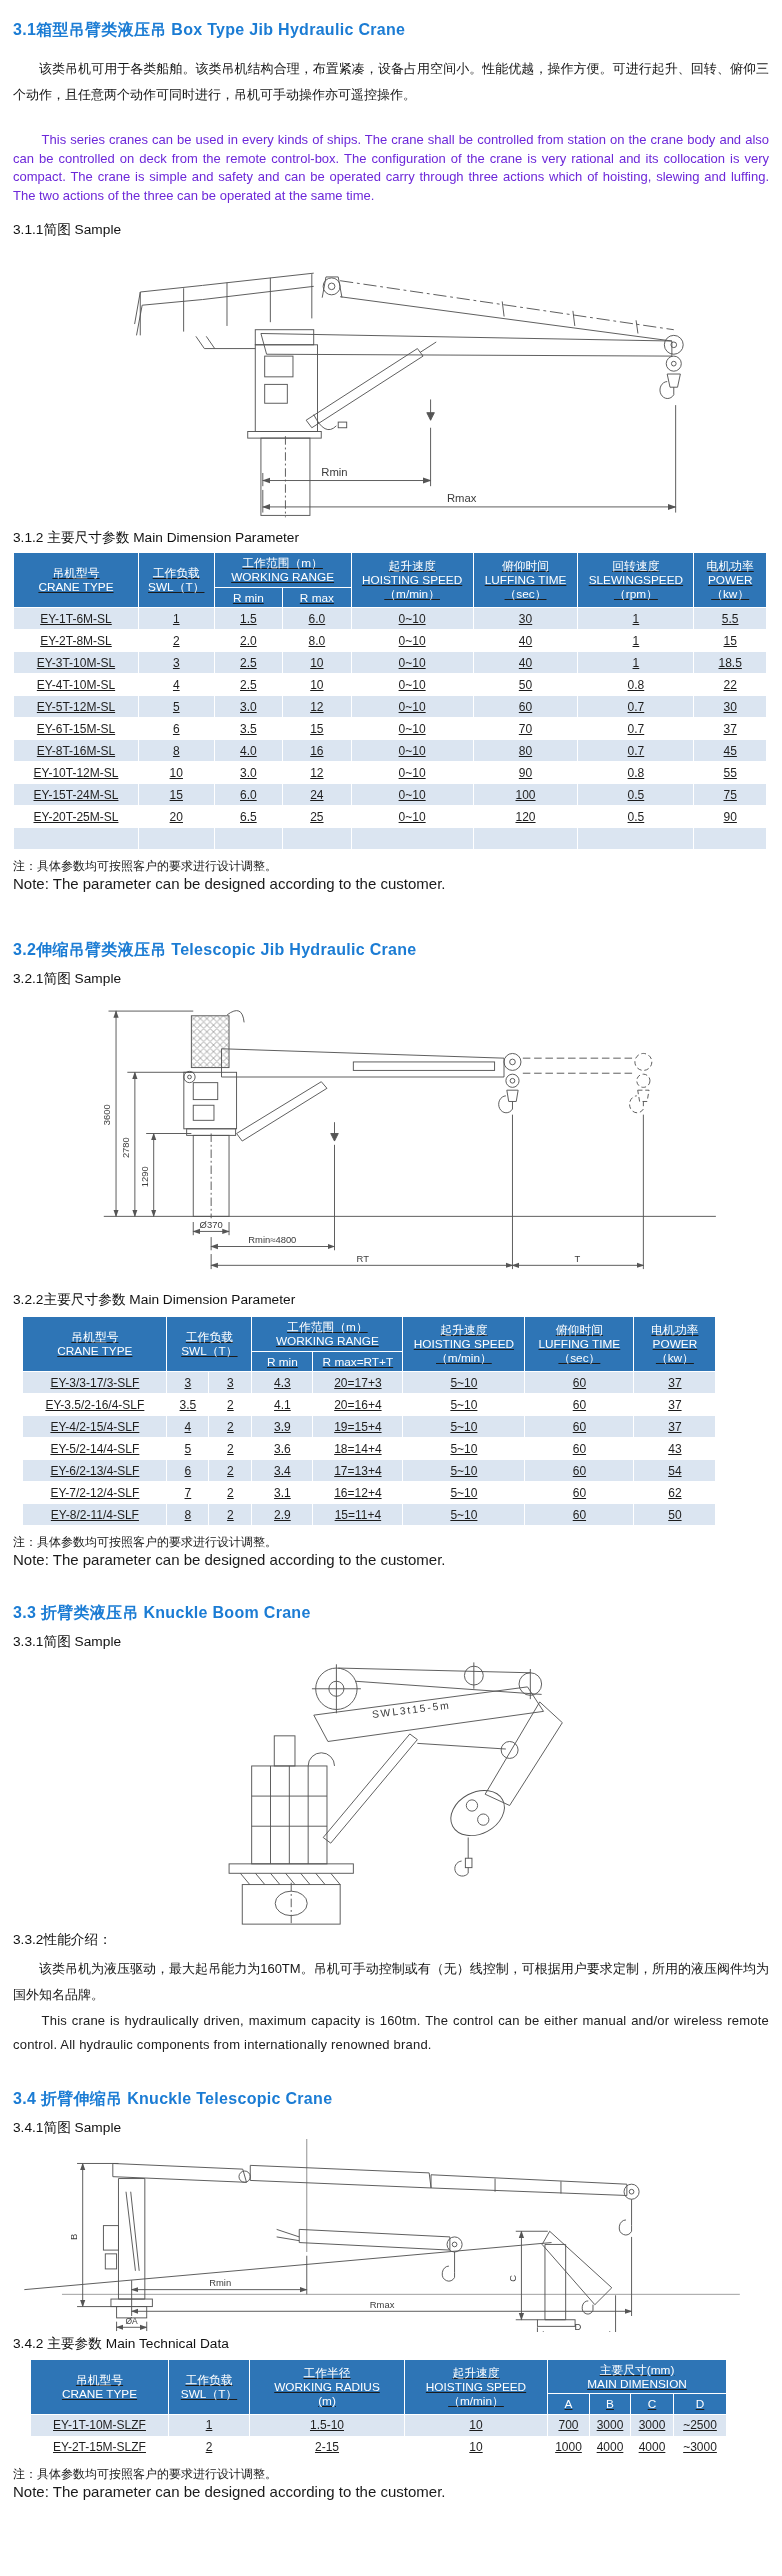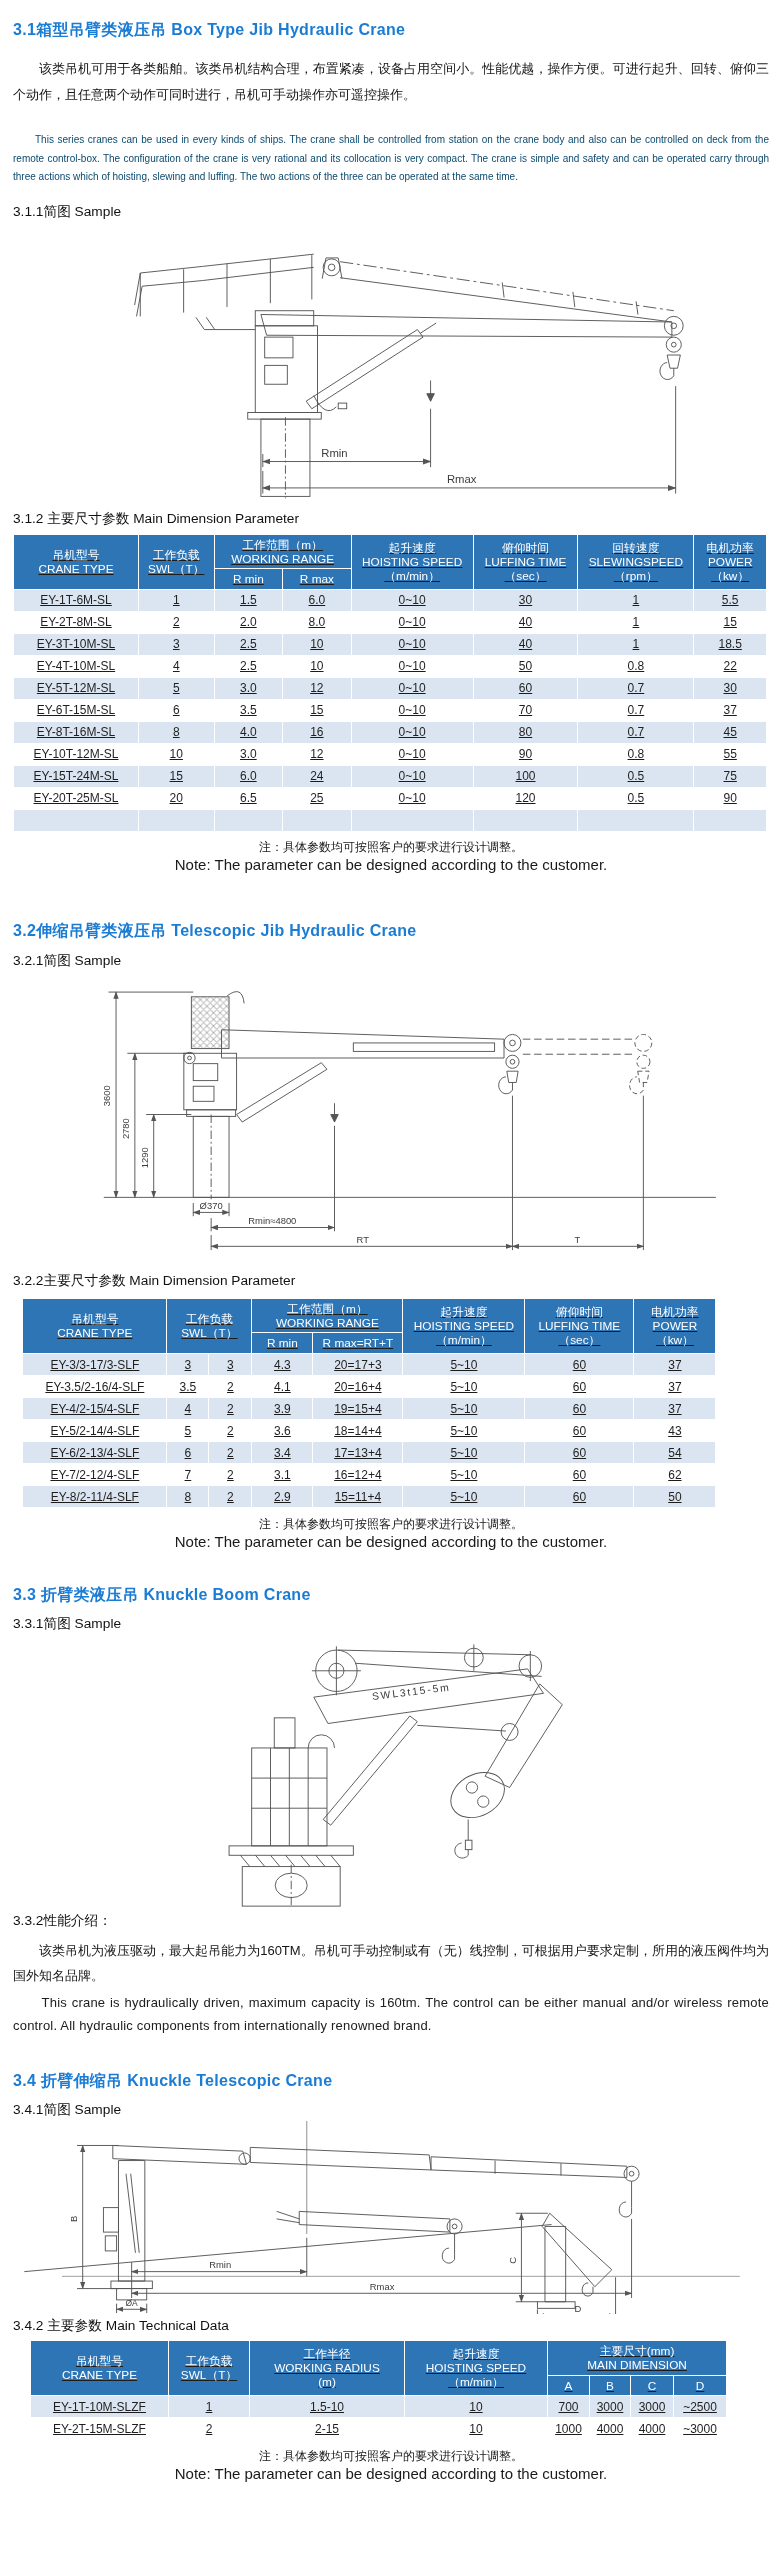--- a/index.html
+++ b/index.html
@@ -11,26 +11,26 @@
   h1.sec{
     font-size:16px;font-weight:600;color:#1b7cd4;margin:0;line-height:22.6px;letter-spacing:0.3px;
   }
   h2.sub{
     font-size:13.7px;font-weight:500;color:#111;margin:0;line-height:19px;
   }
   p.cn{
     font-size:13px;line-height:25.4px;text-align:justify;text-indent:2em;margin:0;color:#151515;
   }
   p.en{
-    font-size:10px;line-height:18.4px;text-align:justify;text-indent:2.2em;margin:0;color:#0c4a6e;
+    font-size:13px;line-height:18.4px;text-align:justify;text-indent:2.2em;margin:0;color:#6d28d9;
   }
   p.en3{
     font-size:13px;line-height:23.6px;text-align:justify;text-indent:2.2em;margin:0;color:#202020;letter-spacing:0.2px;
   }
-  .note{font-size:12px;line-height:17px;color:#1a1a1a;text-align:center;}
+  .note{font-size:12px;line-height:17px;color:#1a1a1a;}
   .note .en{font-size:15px;}
   table{border-collapse:collapse;table-layout:fixed;text-decoration:underline;}
   th,td{border:1.9px solid #fff;text-align:center;vertical-align:middle;padding:0;overflow:hidden;}
   thead th{
     background:#2e75b6;color:#fff;font-weight:400;font-size:11.8px;line-height:14px;
     white-space:pre-line;padding:2.8px 0.9px;
   }
   tbody td{font-size:12px;height:21px;color:#1f1f1f;}
   tbody tr:nth-child(odd){background:#dbe5f1;}
   tbody tr:nth-child(even){background:#ffffff;}

